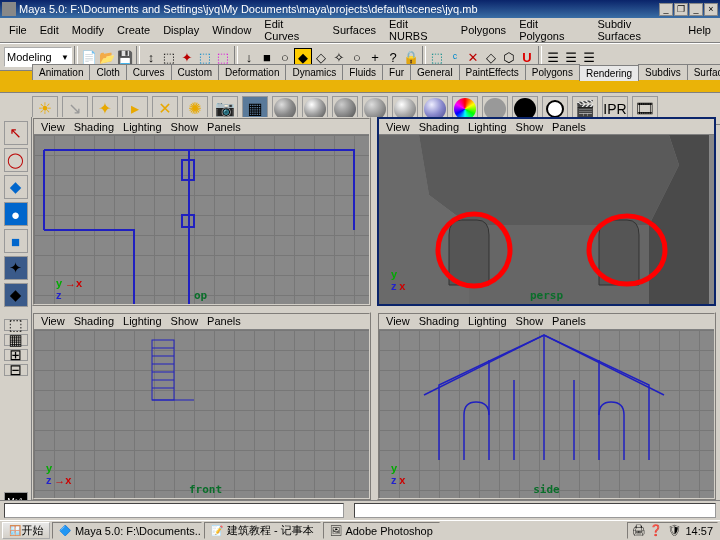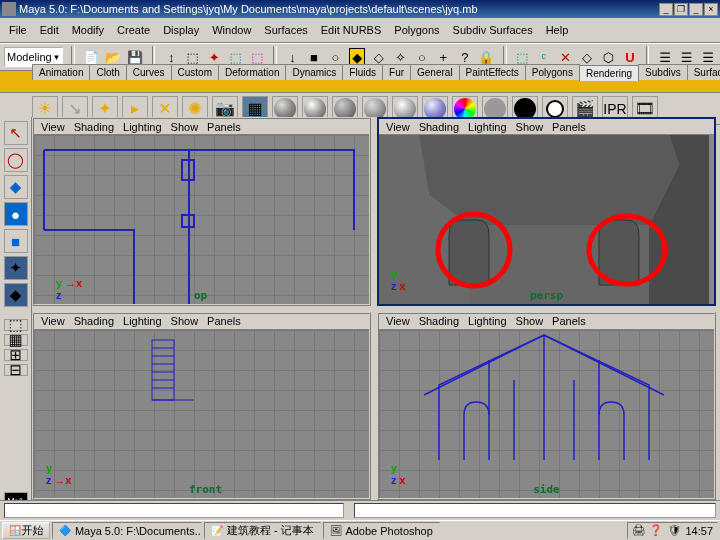--- a/index.html
+++ b/index.html
@@ -3,21 +3,21 @@
 <meta charset="utf-8">
 <style>
 *{margin:0;padding:0;box-sizing:border-box;font-family:Tahoma,Arial,sans-serif;font-size:11px}
 body{width:720px;height:540px;background:#d4d0c8;overflow:hidden;position:relative}
 .titlebar{height:18px;background:linear-gradient(#0a246a,#3a6ea5);color:#fff;display:flex;align-items:center;padding:0 2px;font-size:11px}
 .titlebar .icon{width:14px;height:14px;background:#888;margin-right:3px}
 .titlebar .winbtns{margin-left:auto;display:flex;gap:1px}
 .titlebar .winbtns span{width:14px;height:13px;background:#d4d0c8;border:1px solid #888;display:flex;align-items:center;justify-content:center;font-size:9px;color:#000;cursor:pointer}
 .menubar{height:25px;background:#d4d0c8;display:flex;align-items:center;padding:0 4px;gap:3px;font-size:11px;border-bottom:1px solid #808080}
 .menubar span{padding:1px 5px;cursor:pointer}
-.toolbar1{height:28px;background:#d4d0c8;border-top:1px solid #fff;border-bottom:1px solid #808080;display:flex;align-items:center;padding:0 4px;gap:6px}
+.toolbar1{height:28px;background:#d4d0c8;border-top:1px solid #fff;border-bottom:1px solid #808080;display:flex;align-items:center;padding:0 4px;gap:0}
 .modeselect{width:68px;height:20px;border:1px inset #fff;background:#fff;padding:0 2px;display:flex;align-items:center;font-size:11px}
 .modeselect::after{content:"▼";margin-left:auto;font-size:8px}
 .sep{width:4px;height:22px;border-left:1px solid #808080;border-right:1px solid #fff;margin:0 2px}
 .tbtn{width:18px;height:18px;display:flex;align-items:center;justify-content:center;cursor:pointer;font-size:13px}
 .tbtn.sel{background:#ffcc00;border:1px solid #000}
 .tabbar{height:22px;background:#eab308;display:flex;align-items:flex-end;padding:0 4px 12px 32px;border-bottom:1px solid #808080;gap:0}
 .tab{padding:2px 6px;border:1px solid #808080;border-bottom:none;background:#d4d0c8;font-size:10px;cursor:pointer;margin-right:-1px}
 .tab.active{background:#e8e8e8;position:relative;top:1px}
 .shelfrow{height:32px;background:#d4d0c8;border-bottom:1px solid #808080;display:flex;align-items:center;padding:0 4px 0 32px;gap:4px}
 .shelfbtn{width:26px;height:26px;border:1px solid #999;display:flex;align-items:center;justify-content:center;cursor:pointer;font-size:16px}
@@ -57,23 +57,25 @@
   </div>
 </div>
 
 <div class="menubar">
     <span>File</span>
     <span>Edit</span>
     <span>Modify</span>
     <span>Create</span>
     <span>Display</span>
     <span>Window</span>
+    <span>Edit Curves</span>
     <span>Surfaces</span>
     <span>Edit NURBS</span>
     <span>Polygons</span>
+    <span>Edit Polygons</span>
     <span>Subdiv Surfaces</span>
     <span>Help</span>
   </div>
 
 <div class="toolbar1">
   <div class="modeselect">
       <span>Modeling</span>
     </div>
   <div class="sep"></div>
   <div class="tbtn">📄</div>

